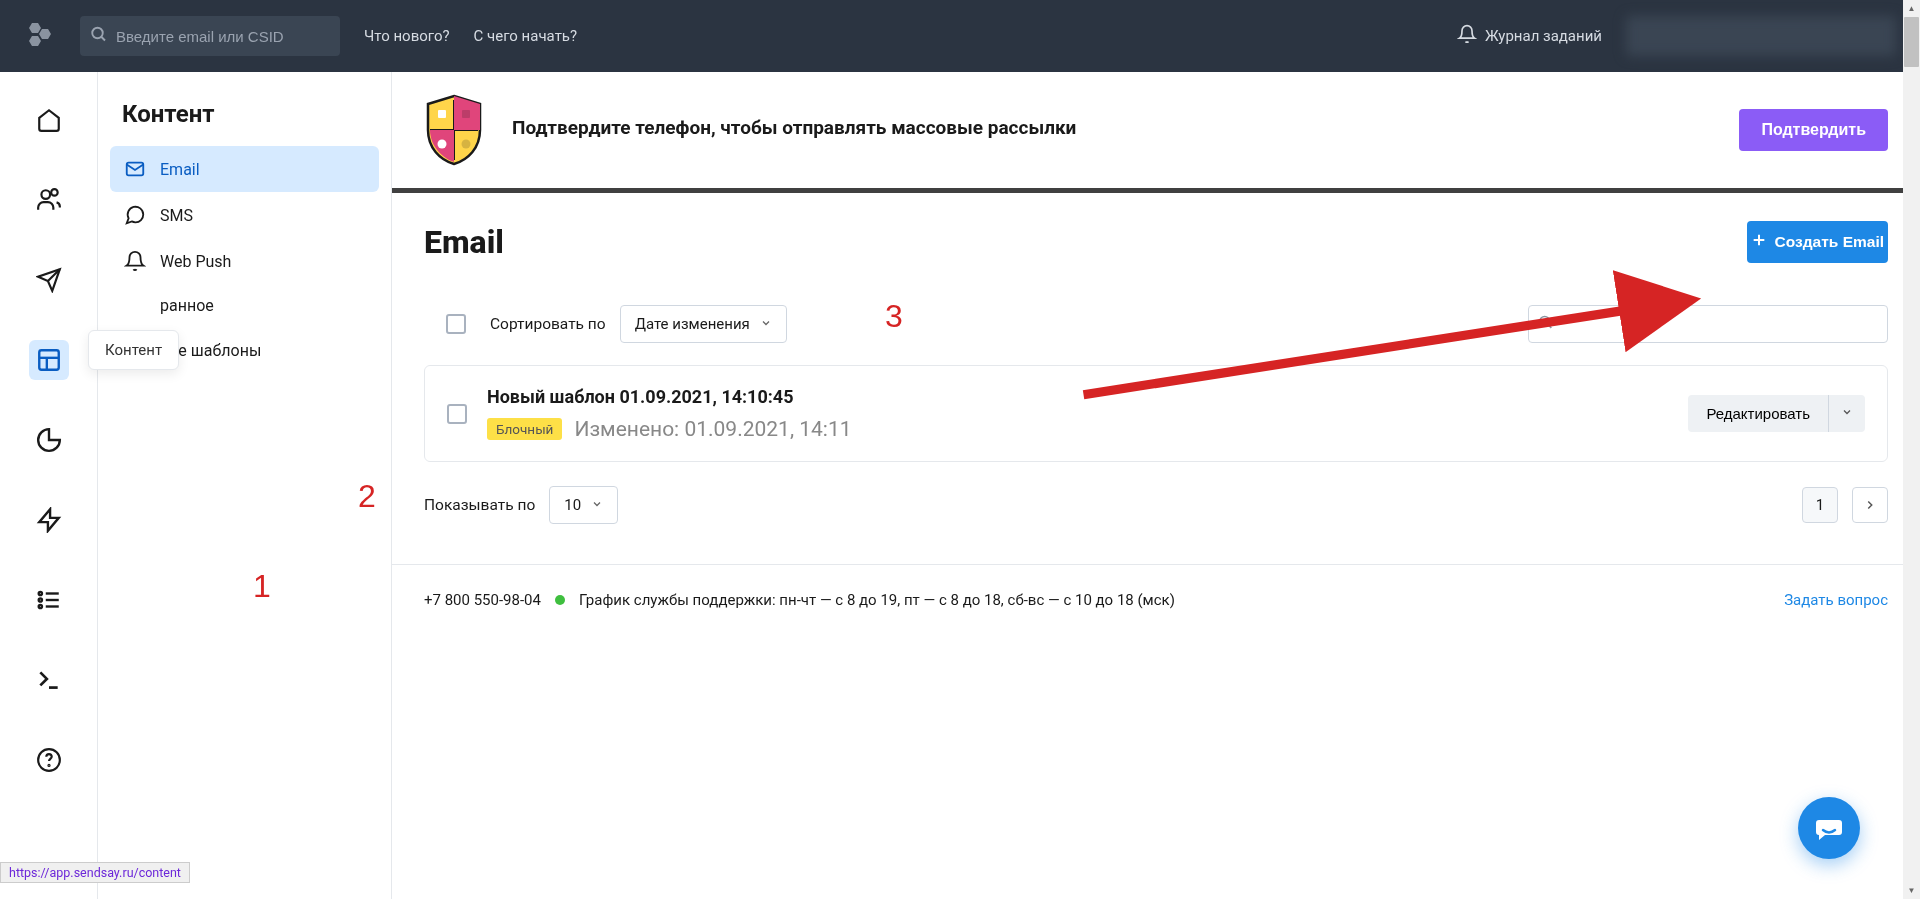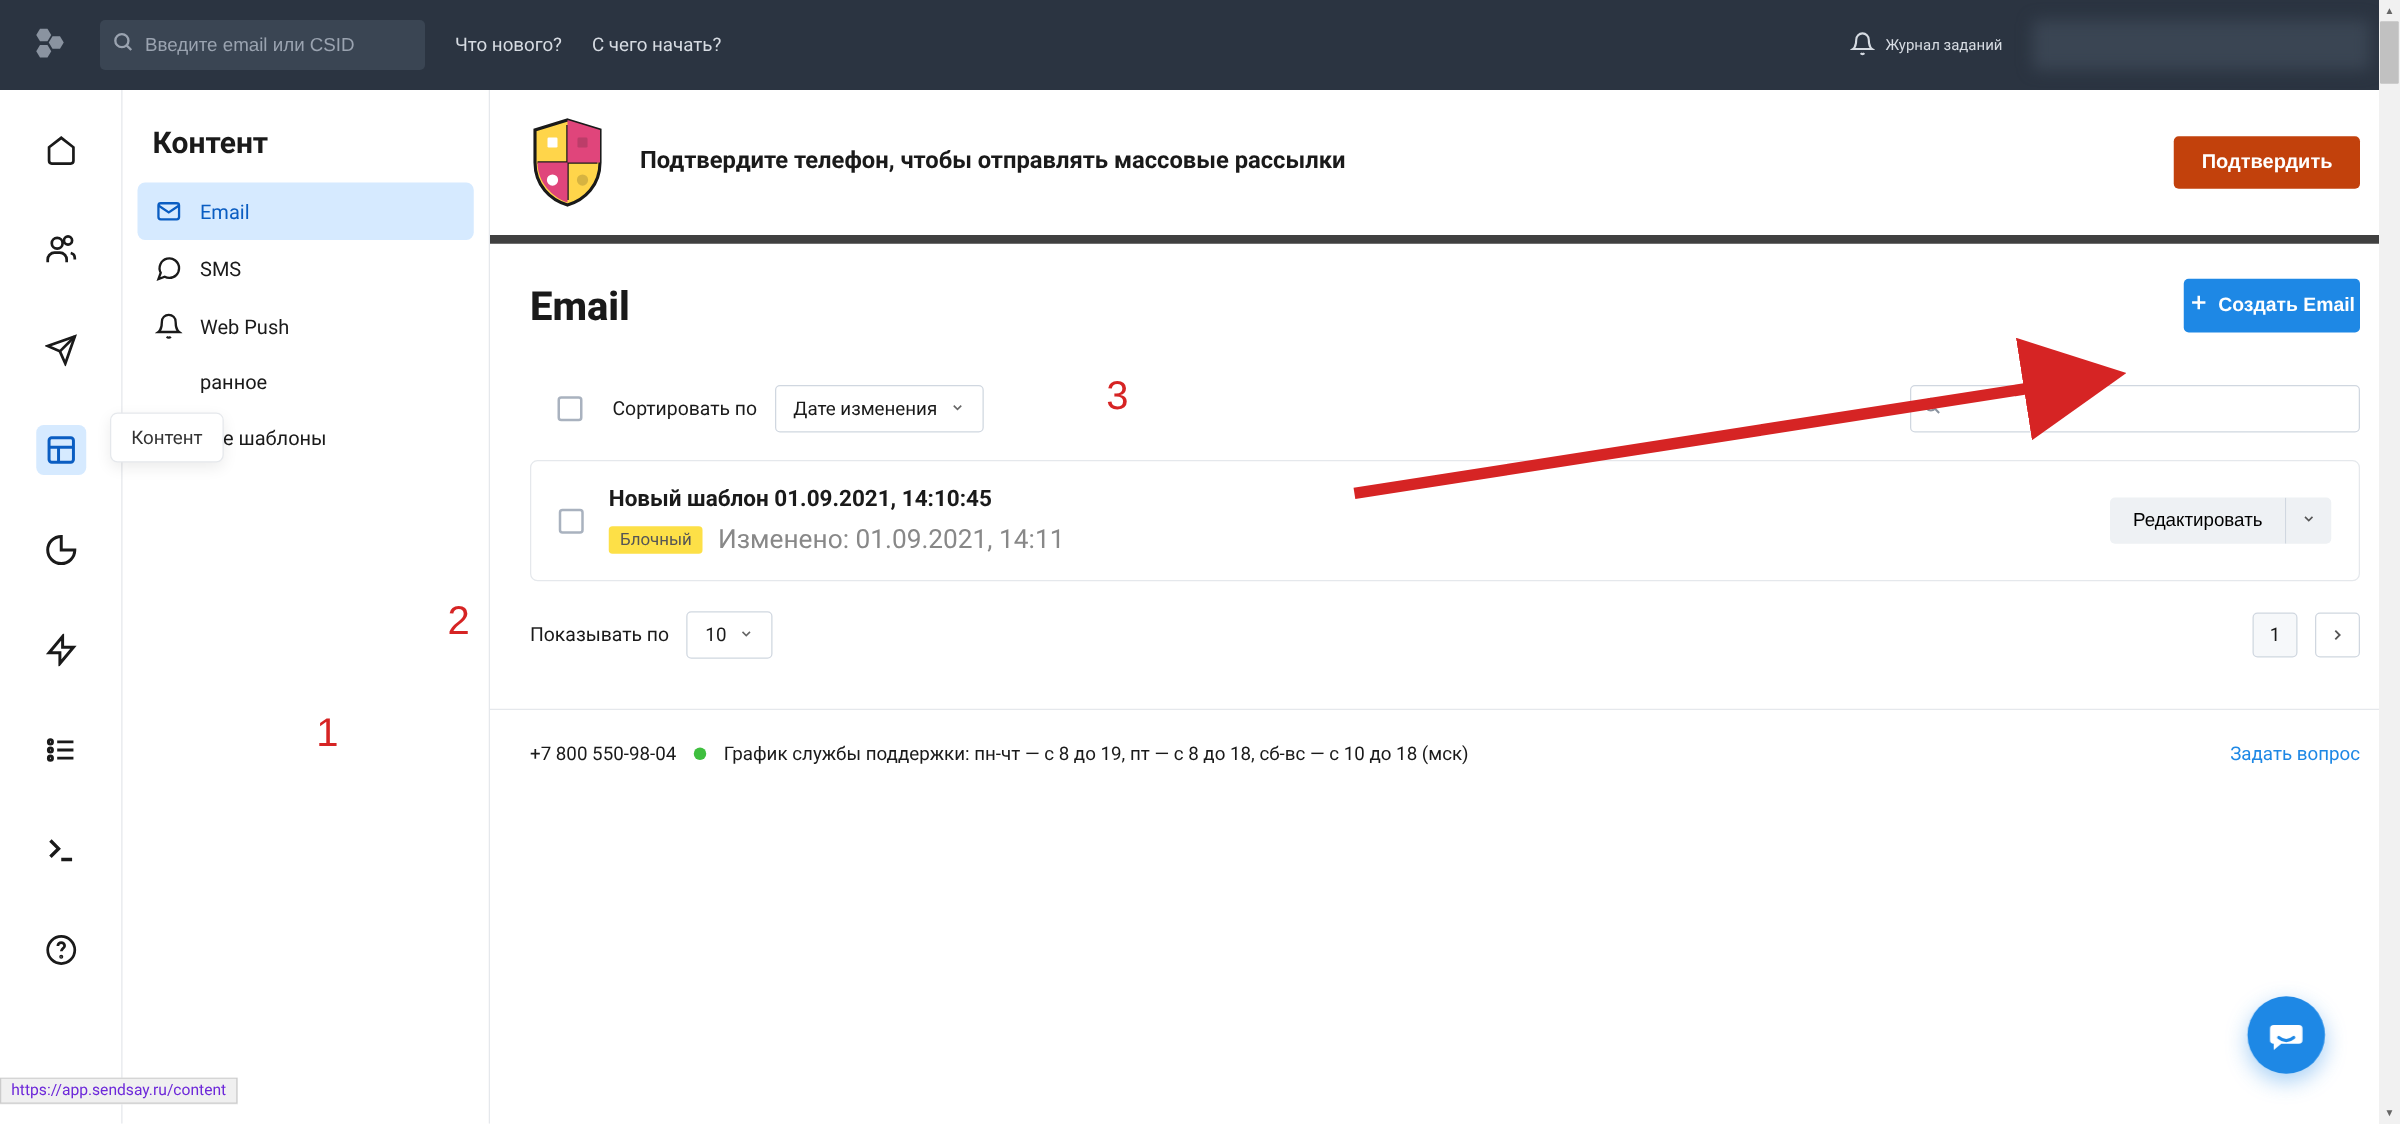--- a/index.html
+++ b/index.html
@@ -8,47 +8,47 @@
 
 .topbar { height: 72px; background: #2b3441; display: flex; align-items: center; padding: 0 24px; gap: 24px; }
 .logo-hex { width: 32px; height: 32px; display: flex; align-items: center; justify-content: center; }
 .logo-hex svg { width: 32px; height: 32px; }
 .search-wrap { position: relative; width: 260px; }
 .search-wrap input { width: 100%; height: 40px; background: #3a4553; border: none; border-radius: 4px; padding: 0 12px 0 36px; color: #b8c0cc; font-size: 15px; outline: none; }
 .search-wrap input::placeholder { color: #9aa3b0; }
 .search-wrap .s-icon { position: absolute; left: 10px; top: 50%; transform: translateY(-50%); color: #9aa3b0; }
 .top-link { color: #d6dbe2; font-size: 15px; text-decoration: none; cursor: pointer; }
 .top-spacer { flex: 1; }
-.journal { display: flex; align-items: center; gap: 8px; color: #d6dbe2; font-size: 12px; cursor: pointer; justify-content: flex-end; }
+.journal { display: flex; align-items: center; gap: 8px; color: #d6dbe2; font-size: 15px; cursor: pointer; justify-content: flex-end; }
 .account-blur { width: 270px; height: 40px; background: #3a4553; border-radius: 4px; filter: blur(6px); }
 
 
 .shell { display: flex; height: calc(899px - 72px); }
 .rail { width: 98px; border-right: 1px solid #e5e8ec; display: flex; flex-direction: column; align-items: center; padding-top: 28px; gap: 40px; position: relative; }
 .rail-item { width: 40px; height: 40px; display: flex; align-items: center; justify-content: center; border-radius: 6px; cursor: pointer; color: #1a1a1a; }
 .rail-item.active { background: #d6eaff; color: #0a5dc2; }
 .rail-item svg { width: 26px; height: 26px; stroke: currentColor; }
 .rail-tooltip { position: absolute; left: 88px; top: 258px; background: #fff; border: 1px solid #e5e8ec; border-radius: 6px; padding: 10px 16px; font-size: 15px; color: #333; box-shadow: 0 4px 12px rgba(0,0,0,.08); white-space: nowrap; z-index: 5; }
 
 .sidebar { width: 294px; border-right: 1px solid #e5e8ec; padding: 28px 12px 0 12px; }
 .sidebar h2 { font-size: 24px; font-weight: 700; padding: 0 12px 18px; }
 .side-item { display: flex; align-items: center; gap: 14px; padding: 12px 14px; border-radius: 6px; cursor: pointer; color: #1a1a1a; font-size: 16px; }
 .side-item.active { background: #d6eaff; color: #0a5dc2; }
 .side-item svg { width: 22px; height: 22px; stroke: currentColor; }
 .side-item .side-label { flex: 1; }
 
 .main { flex: 1; display: flex; flex-direction: column; overflow: auto; position: relative; }
 
 
-.banner { display: flex; align-items: center; gap: 28px; padding: 22px 32px; border-bottom: 7px solid #404040; }
+.banner { display: flex; align-items: center; gap: 28px; padding: 22px 32px; border-bottom: 5px solid #404040; }
 .shield { width: 60px; height: 72px; flex-shrink: 0; }
 .shield svg { width: 60px; height: 72px; }
 .banner-text h3 { font-size: 19px; font-weight: 700; margin-bottom: 6px; }
 .banner-text p { font-size: 14.5px; color: #333; line-height: 1.55; max-width: 840px; }
-.btn-primary { background: #c2410c; color: #fff; border: none; border-radius: 4px; padding: 12px 22px; font-size: 16px; font-weight: 600; cursor: pointer; margin-left: auto; flex-shrink: 0; }
+.btn-primary { background: #8b5cf6; color: #fff; border: none; border-radius: 4px; padding: 12px 22px; font-size: 16px; font-weight: 600; cursor: pointer; margin-left: auto; flex-shrink: 0; }
 
 
 .content { padding: 28px 32px 0; }
 .content-head { display: flex; align-items: center; justify-content: space-between; margin-bottom: 42px; }
 .content-head h1 { font-size: 32px; font-weight: 800; }
 .btn-create { background: #1e88e5; color: #fff; border: none; border-radius: 4px; padding: 11px 4px; font-size: 15.5px; font-weight: 600; cursor: pointer; display: flex; align-items: center; gap: 8px; }
 
 .filter-row { display: flex; align-items: center; gap: 14px; margin-bottom: 22px; justify-content: space-between; }
 .checkbox { width: 20px; height: 20px; border: 2px solid #a9b2bf; border-radius: 3px; display: inline-block; cursor: pointer; flex-shrink: 0; }
 .checkbox-wrap { display: flex; align-items: center; padding: 0 10px 0 22px; }

